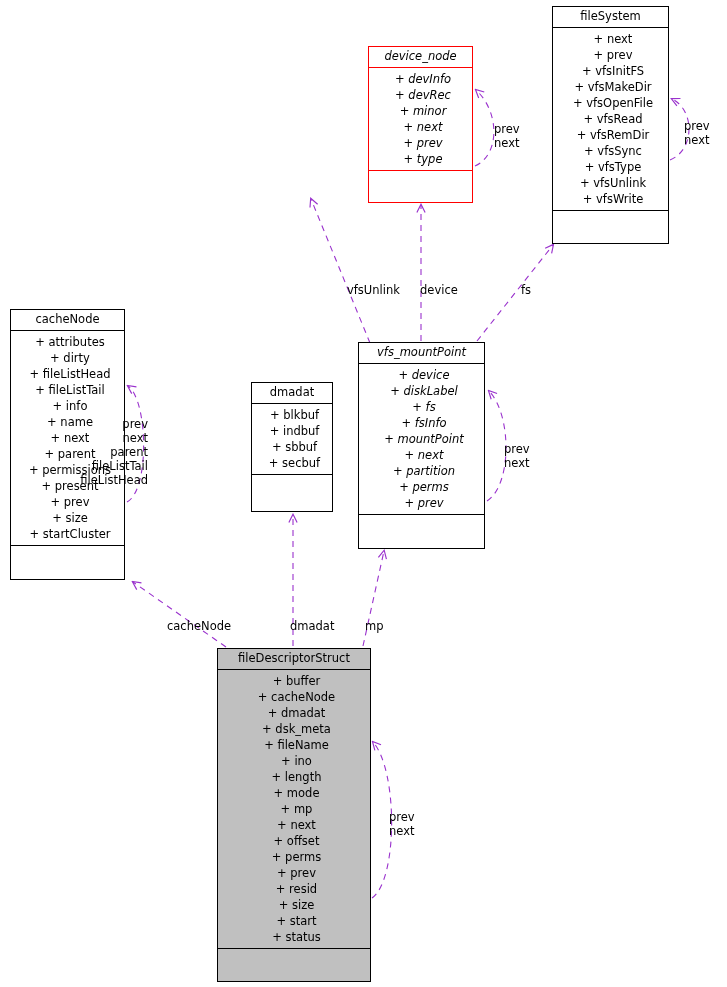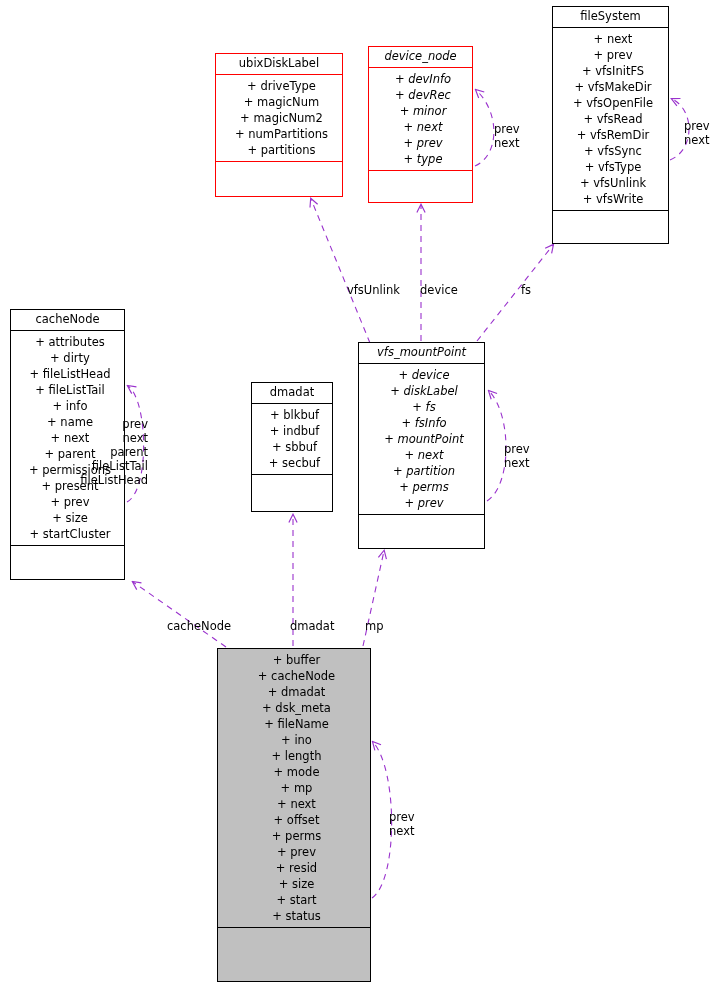--- a/index.html
+++ b/index.html
@@ -134,31 +134,20 @@
         <div class="uml-attr">+ vfsOpenFile</div>
         <div class="uml-attr">+ vfsRead</div>
         <div class="uml-attr">+ vfsRemDir</div>
         <div class="uml-attr">+ vfsSync</div>
         <div class="uml-attr">+ vfsType</div>
         <div class="uml-attr">+ vfsUnlink</div>
         <div class="uml-attr">+ vfsWrite</div>
       </div>
       <div class="uml-ops"></div>
     </div>
-    <div class="uml-class red" style="left: 215px; top: 53px; width: 128px; height: 144px;">
-      <div class="uml-title">ubixDiskLabel</div>
-      <div class="uml-attrs">
-        <div class="uml-attr">+ driveType</div>
-        <div class="uml-attr">+ magicNum</div>
-        <div class="uml-attr">+ magicNum2</div>
-        <div class="uml-attr">+ numPartitions</div>
-        <div class="uml-attr">+ partitions</div>
-      </div>
-      <div class="uml-ops"></div>
-    </div>
     <div class="uml-class red" style="left: 368px; top: 46px; width: 105px; height: 157px; font-style: italic;">
       <div class="uml-title">device_node</div>
       <div class="uml-attrs">
         <div class="uml-attr">+ devInfo</div>
         <div class="uml-attr">+ devRec</div>
         <div class="uml-attr">+ minor</div>
         <div class="uml-attr">+ next</div>
         <div class="uml-attr">+ prev</div>
         <div class="uml-attr">+ type</div>
       </div>
@@ -202,20 +191,21 @@
         <div class="uml-attr">+ fsInfo</div>
         <div class="uml-attr">+ mountPoint</div>
         <div class="uml-attr">+ next</div>
         <div class="uml-attr">+ partition</div>
         <div class="uml-attr">+ perms</div>
         <div class="uml-attr">+ prev</div>
       </div>
       <div class="uml-ops"></div>
     </div>
     <div class="uml-class focus" style="left: 217px; top: 648px; width: 154px; height: 334px;">
+      <div class="uml-title">fileDescriptorStruct</div>
       <div class="uml-attrs">
         <div class="uml-attr">+ buffer</div>
         <div class="uml-attr">+ cacheNode</div>
         <div class="uml-attr">+ dmadat</div>
         <div class="uml-attr">+ dsk_meta</div>
         <div class="uml-attr">+ fileName</div>
         <div class="uml-attr">+ ino</div>
         <div class="uml-attr">+ length</div>
         <div class="uml-attr">+ mode</div>
         <div class="uml-attr">+ mp</div>

